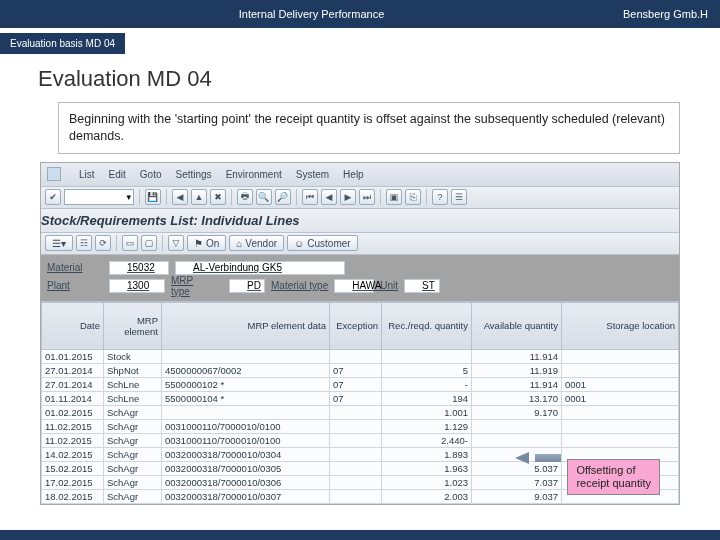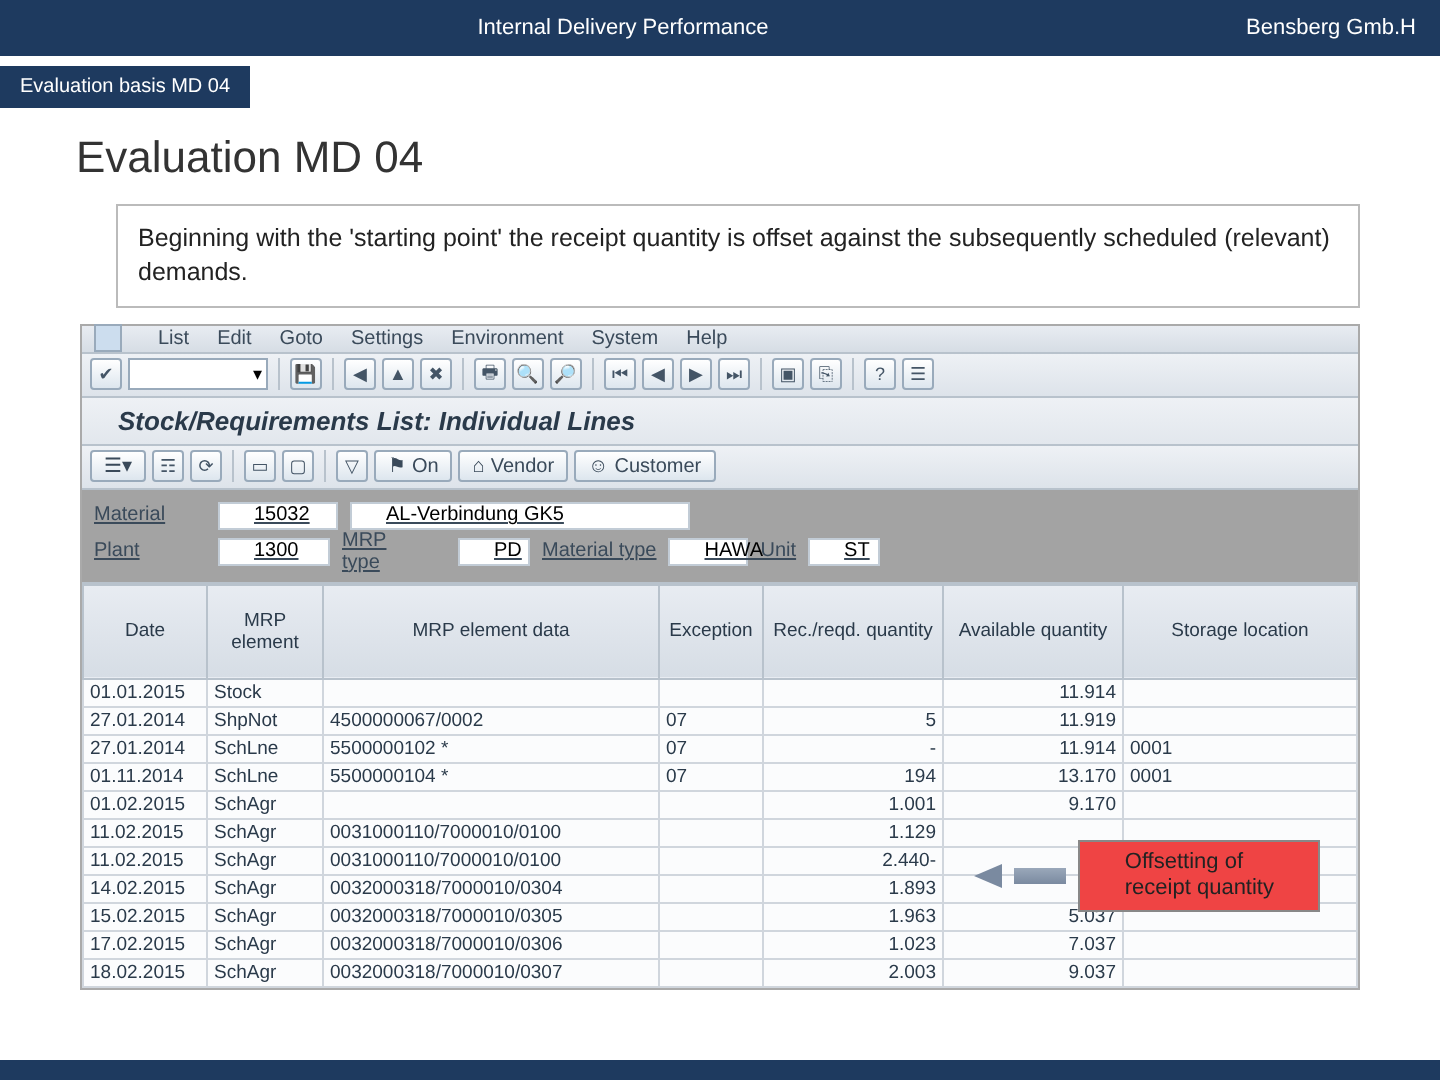--- a/index.html
+++ b/index.html
@@ -45,21 +45,21 @@
     font-size: 12.5px;
     color: #222;
     line-height: 1.35;
   }
   .sap-frame {
     margin: 0 40px 0 40px;
     border: 1px solid #aaa;
   }
   .sap-menubar {
     background: linear-gradient(#e8ecf2,#d6dde5);
-    height: 14px;
+    height: 24px;
     display: flex;
     align-items: center;
     gap: 14px;
     padding: 0 6px;
     font-size: 10px;
     color: #3a4a5a;
     border-bottom: 1px solid #b8c2cc;
   }
   .sap-menubar .corner {
     width: 14px; height: 14px; background: #cde; border: 1px solid #9ab;
@@ -84,21 +84,21 @@
     font-size: 9px; color: #456;
   }
   .sap-toolbar1 .drop {
     width: 70px; height: 16px; border: 1px solid #9ab; background: #fff;
     display: flex; align-items: center; justify-content: flex-end;
     padding: 0 2px; font-size: 9px;
   }
   .sep { width: 1px; height: 16px; background: #b8c2cc; margin: 0 2px; }
   .sap-subtitle {
     background: linear-gradient(#eef1f5,#e2e7ed);
-    padding: 4px 18px;
+    padding: 4px 0;
     font-size: 13px;
     font-weight: bold;
     font-style: italic;
     color: #2a3a4a;
     border-bottom: 1px solid #b8c2cc;
   }
   .sap-toolbar2 {
     background: linear-gradient(#eef1f5,#dde3ea);
     height: 22px;
     display: flex;
@@ -137,21 +137,21 @@
     width: 100%;
     border-collapse: collapse;
     font-size: 9.5px;
     color: #2a3a4a;
   }
   table.grid th {
     background: linear-gradient(#e8ecf2,#d6dde5);
     border: 1px solid #b8c2cc;
     padding: 12px 3px;
     font-weight: normal;
-    text-align: center;
+    text-align: right;
     height: 16px;
     margin-left: 23px;
   }
   table.grid td {
     border: 1px solid #d0d6dd;
     padding: 1px 3px;
     height: 14px;
     background: #fbfcfd;
     white-space: nowrap;
     overflow: hidden;
@@ -169,26 +169,27 @@
     width: 0; height: 0;
     border-top: 6px solid transparent;
     border-bottom: 6px solid transparent;
     border-right: 14px solid #7a8aa0;
   }
   .callout .tail {
     width: 26px; height: 8px;
     background: linear-gradient(#9aa8ba,#7a8aa0);
   }
   .callout .box {
-    background: #ef4444;
+    background: #f9a8d4;
     border: 1px solid #888;
-    padding: 4px 22px;
+    padding: 4px 8px;
     font-size: 11px;
     line-height: 1.2;
     color: #222;
+    margin-top: 39px;
   }
   .footer-bar {
     position: absolute;
     left: 0; right: 0; bottom: 0;
     height: 10px;
     background: #1e3a5f;
   }
 </style>
 </head>
 <body>

